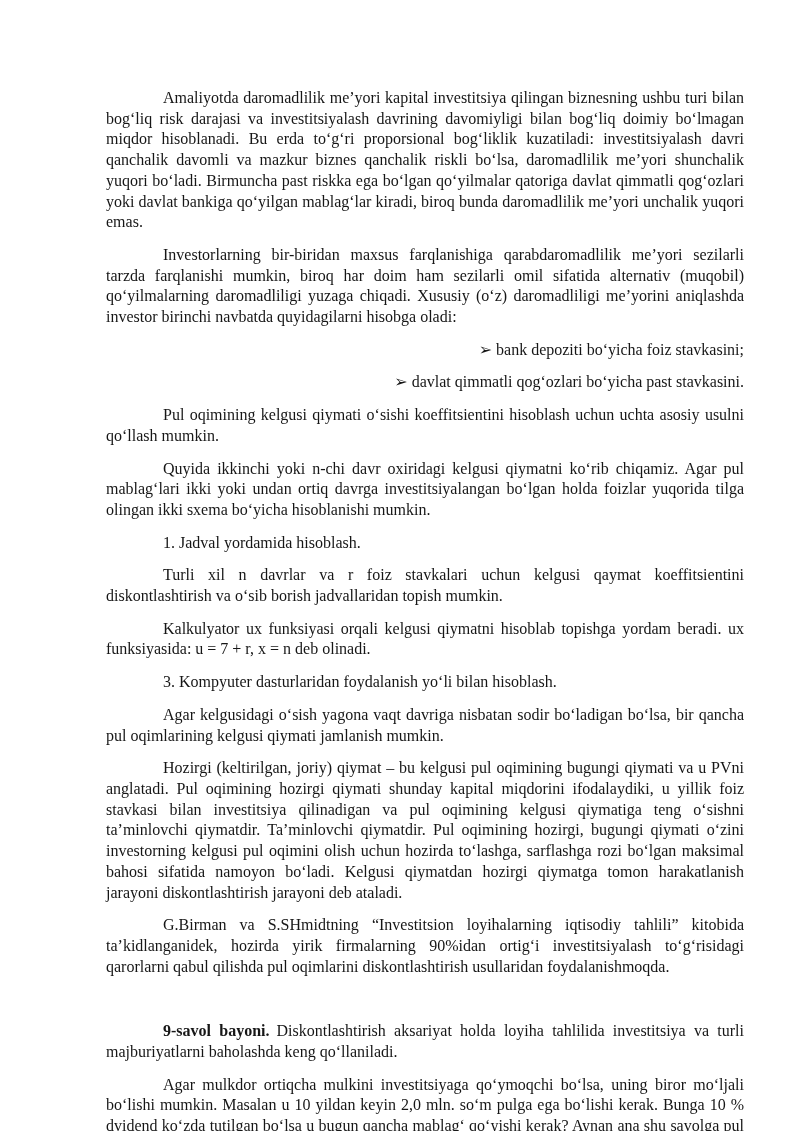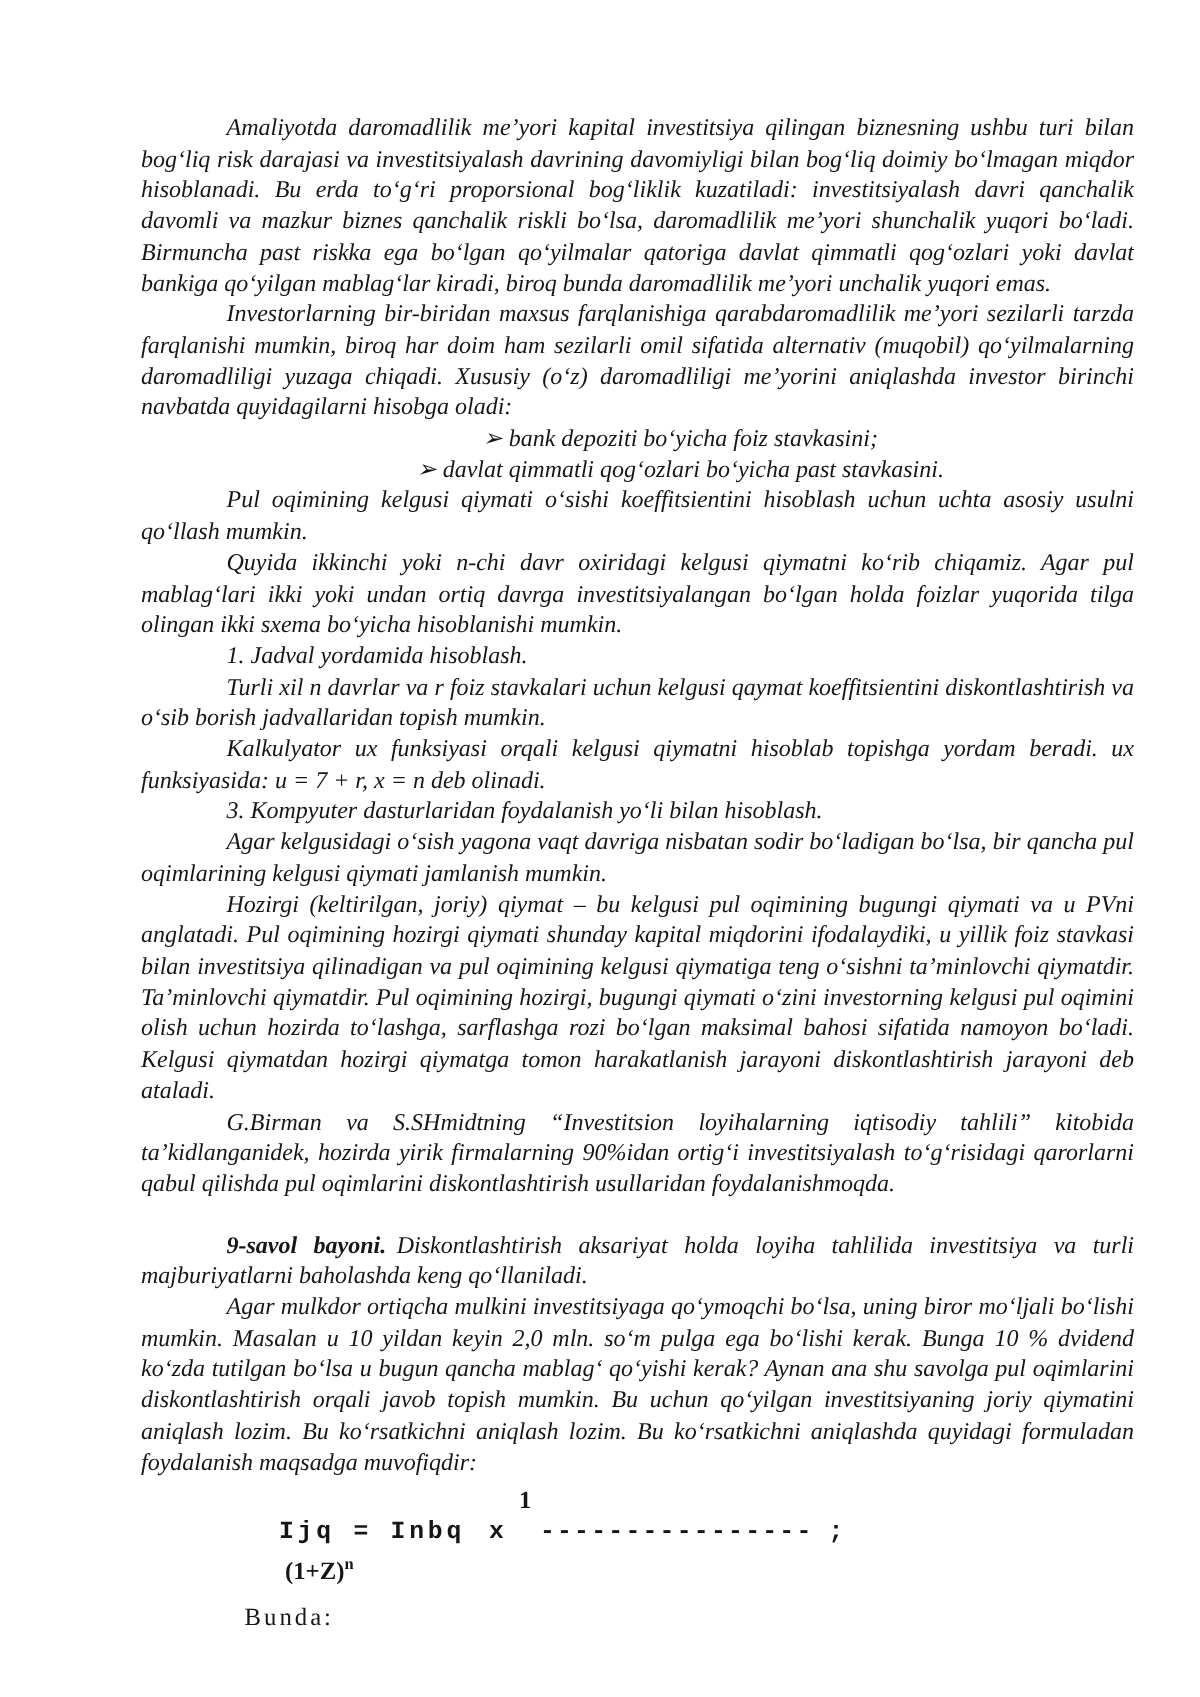--- a/index.html
+++ b/index.html
@@ -11,22 +11,22 @@
     font-family:"Liberation Serif","DejaVu Serif",serif;
     color:#161616;
   }
   .content {
     position:absolute;
     top:76px; left:94px; width:662px;
     font-size:16px;
     line-height:20.7px;
     text-align:justify;
   }
-  .content p { margin:0; text-indent:57px;font-style:italic; }
-  .content p.bullet { text-align:center; }
+  .content p { margin:12px; text-indent:57px; }
+  .content p.bullet { text-align:right; }
   .lead { font-weight:bold; padding-right:7px; }
   .gap { height:20px; }
 
   .formula { margin-top:3px; font-weight:bold; font-size:16.5px; }
   .f-num  { display:block; margin-left:252px; line-height:21px; letter-spacing:1px; }
   .f-main { display:block; margin-left:92px;  line-height:22px;font-family:Liberation Mono, monospace; }
   .f-lhs  { letter-spacing:2.5px; }
   .f-op   { margin-left:16px; letter-spacing:2px; }
   .f-bar  { margin-left:22px; letter-spacing:1.5px; }
   .f-semi { margin-left:10px; }

